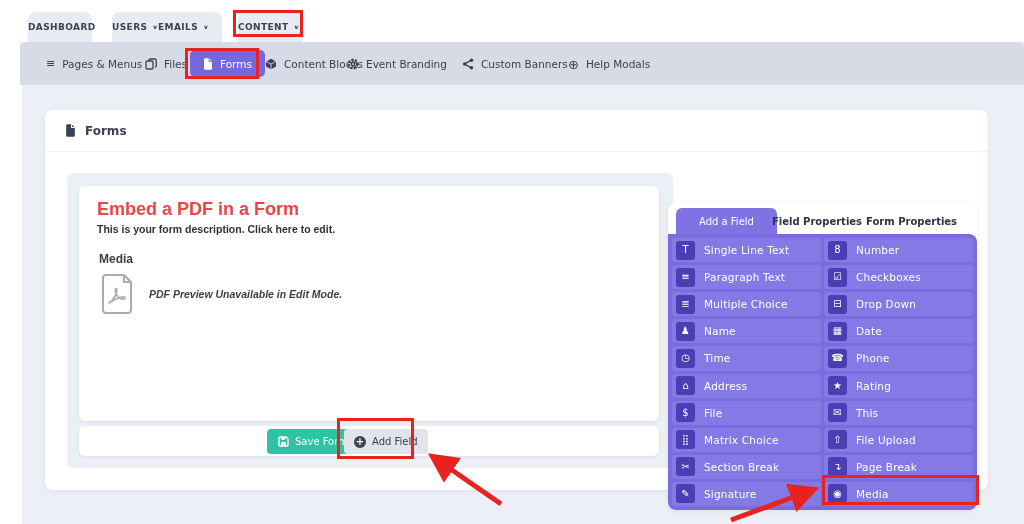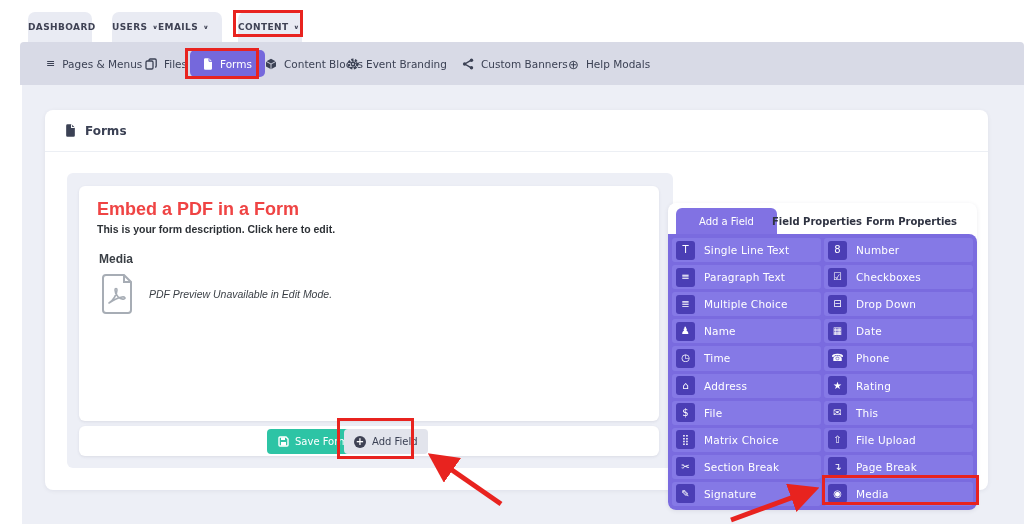--- a/index.html
+++ b/index.html
@@ -49,21 +49,21 @@
   
   .form-card {
     position:absolute; left:79px; top:186px; width:580px; height:235px;
     background:#fff; border-radius:6px; box-shadow:0 1px 3px rgba(60,60,90,.1);
     padding:13px 18px; font-family:"Liberation Sans",sans-serif;
   }
   .form-title { font-size:18px; font-weight:600; color:#ef4444; }
   .form-desc  { font-size:10.5px; font-weight:bold; color:#2d3136; margin-top:3px; }
   .media-label{ font-size:12px; font-weight:bold; color:#3a3f45; margin-top:17px; margin-left:2px; }
   .pdf-row { display:flex; align-items:center; gap:14px; margin-top:7px; margin-left:2px; }
-  .pdf-notice { font-size:10.5px; font-style:italic; font-weight:normal; color:#3a3f45; }
+  .pdf-notice { font-size:10.5px; font-style:italic; font-weight:bold; color:#3a3f45; }
 
   
   .footer-card {
     position:absolute; left:79px; top:426px; width:580px; height:30px;
     background:#fff; border-radius:6px; box-shadow:0 1px 3px rgba(60,60,90,.1);
   }
   .btn { position:absolute; top:429px; height:25px; border-radius:4px; display:flex; align-items:center; gap:6px; font-size:10px; cursor:pointer; }
   .btn-save { left:267px; padding:0 11px; background:#2dc4a5; color:#fff; font-weight:500; }
   .btn-add  { left:344px; padding:0 10px; background:#e2e4ec; color:#3b4154; font-weight:500; }
   .plus-circle {

